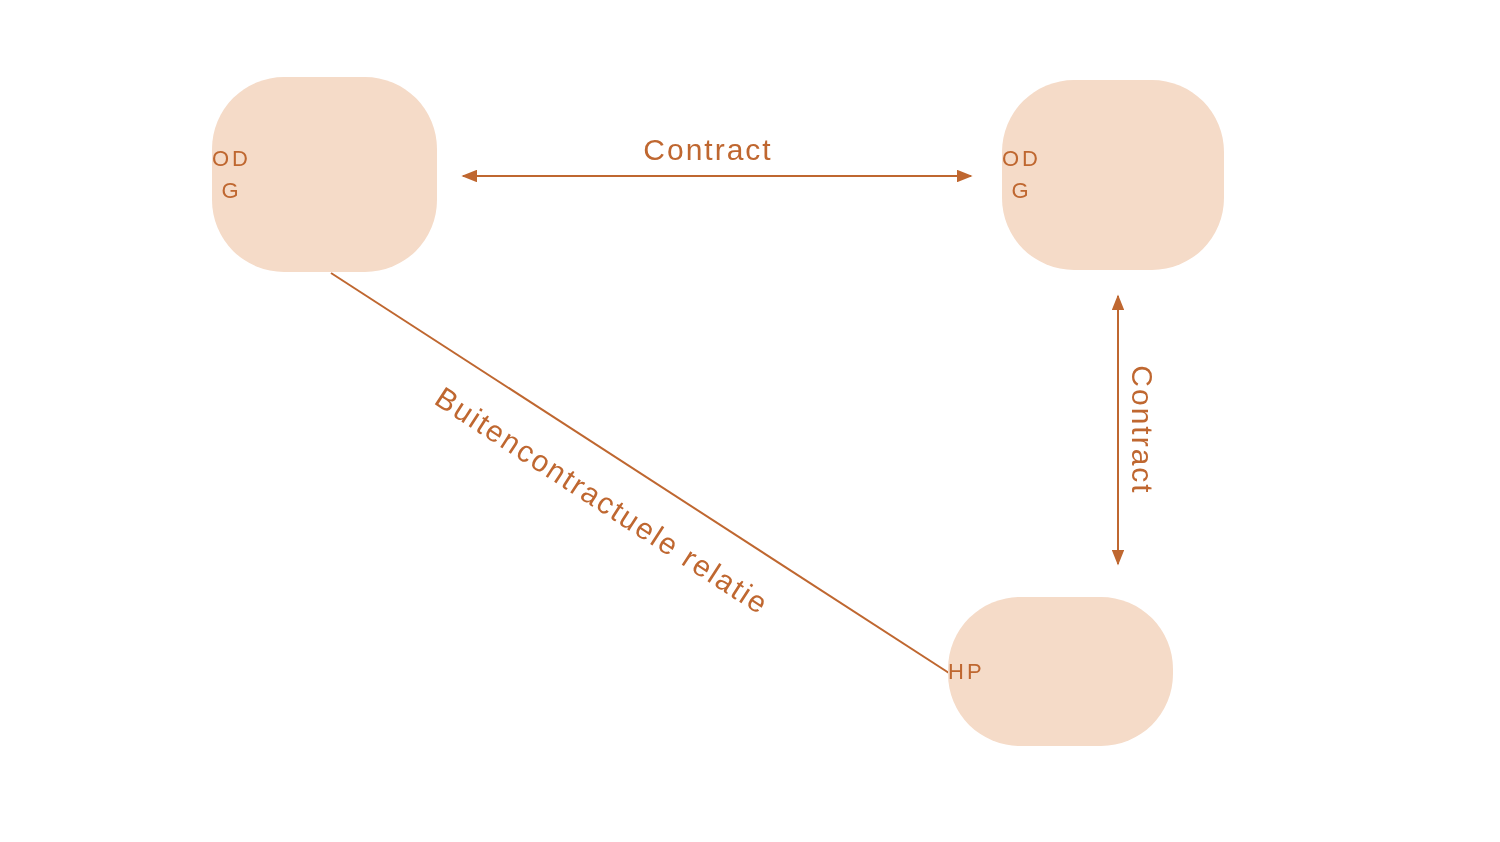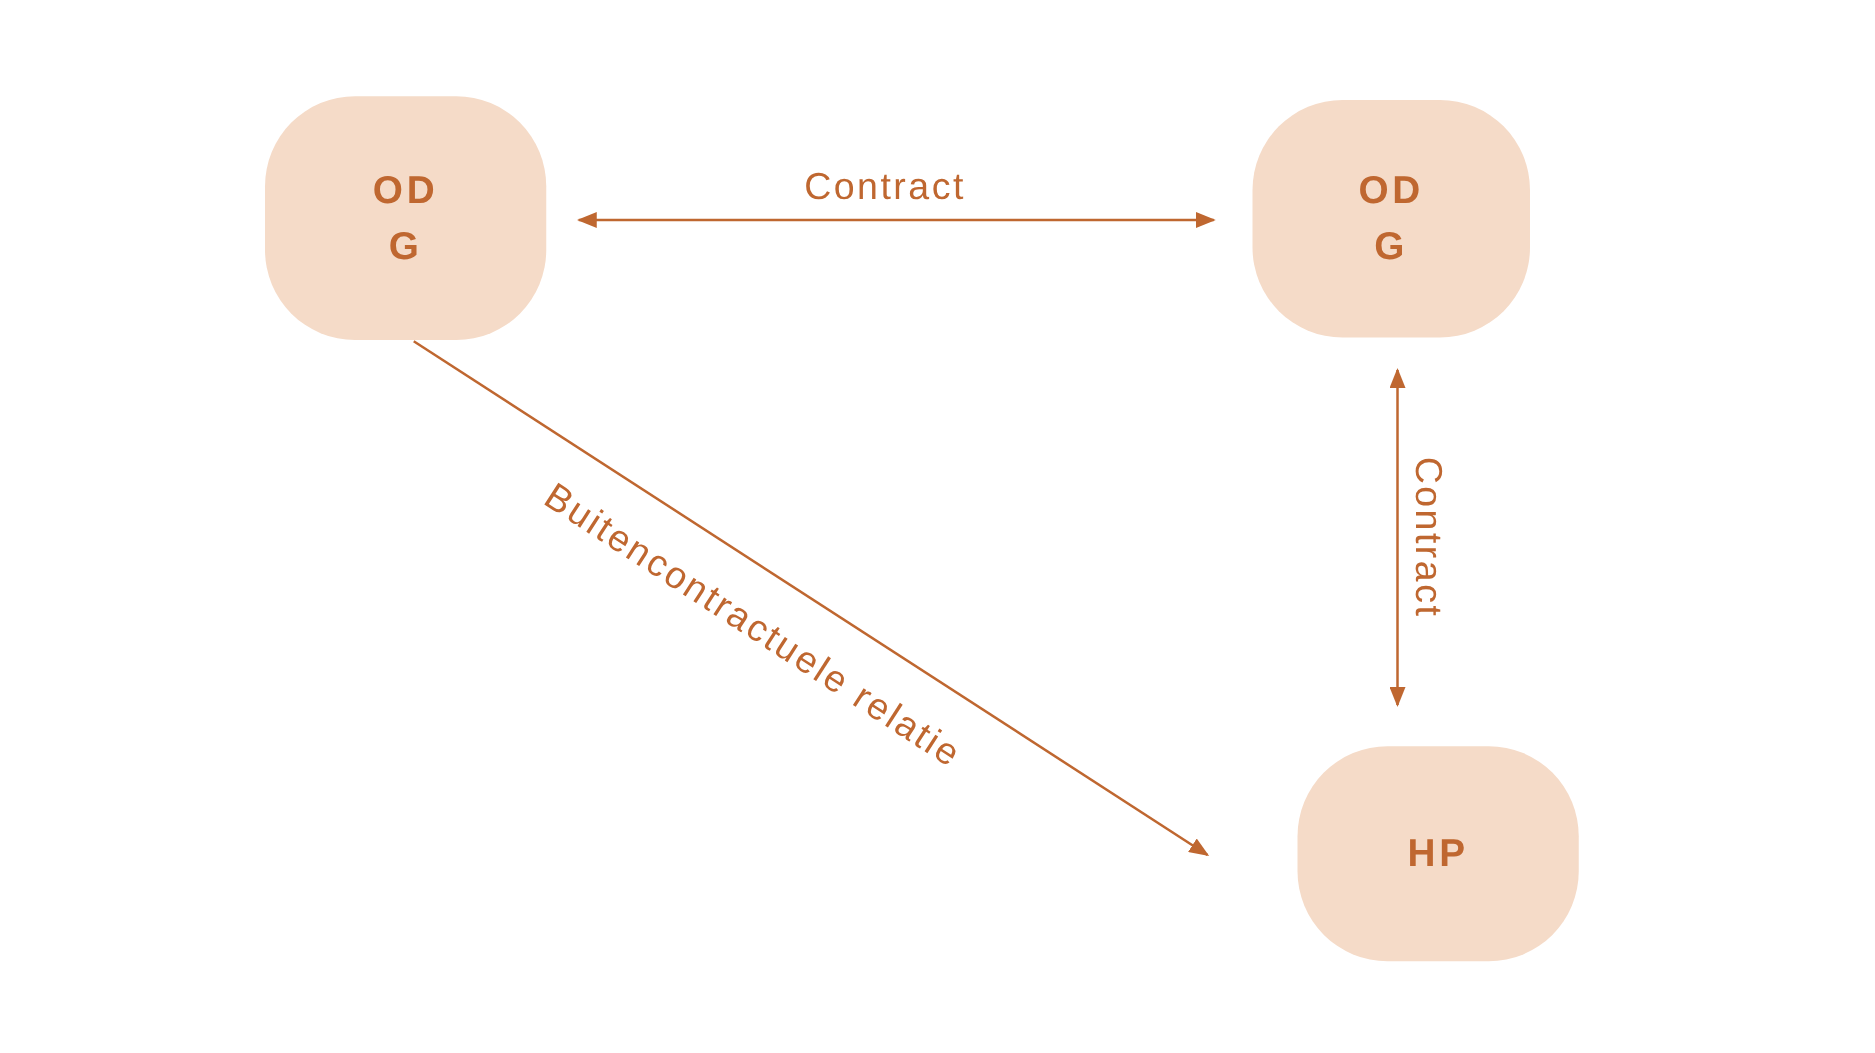--- a/index.html
+++ b/index.html
@@ -13,29 +13,29 @@
     background: var(--bg, #ffffff);
   }
   svg.edges { position: absolute; left: 0; top: 0; }
   .edge-line { stroke: var(--accent, #bf6730); stroke-width: 2; fill: none; }
   .arrowhead { fill: var(--accent, #bf6730); }
 
   .node {
     position: absolute;
     background: var(--node-fill, #f5dbc8);
     border-radius: 72px;
-    display: flex; align-items: center; justify-content: center;
+    display: flex; align-items: center; justify-content: flex-start;
     text-align: center;
     color: var(--accent, #bf6730);
-    font-size: 31px; letter-spacing: 3px; line-height: 1.45;
-    font-weight: 700;
+    font-size: 22px; letter-spacing: 3px; line-height: 1.45;
+    font-weight: 400;
   }
   .node-a { left: 212px; top: 77px;  width: 225px; height: 195px; }
   .node-b { left: 1002px; top: 80px; width: 222px; height: 190px; }
-  .node-c { left: 1038px; top: 597px; width: 225px; height: 172px; }
+  .node-c { left: 948px; top: 597px; width: 225px; height: 149px; }
 
   .edge-label {
     position: absolute;
     color: var(--accent, #bf6730);
     font-size: 30px; letter-spacing: 2px; font-weight: 500;
     white-space: nowrap;
     transform: translate(-50%, -50%);
   }
   .edge-label.rot90 { transform: translate(-50%, -50%) rotate(90deg); }
   .edge-label.rot33 { transform: translate(-50%, -50%) rotate(33deg); }

